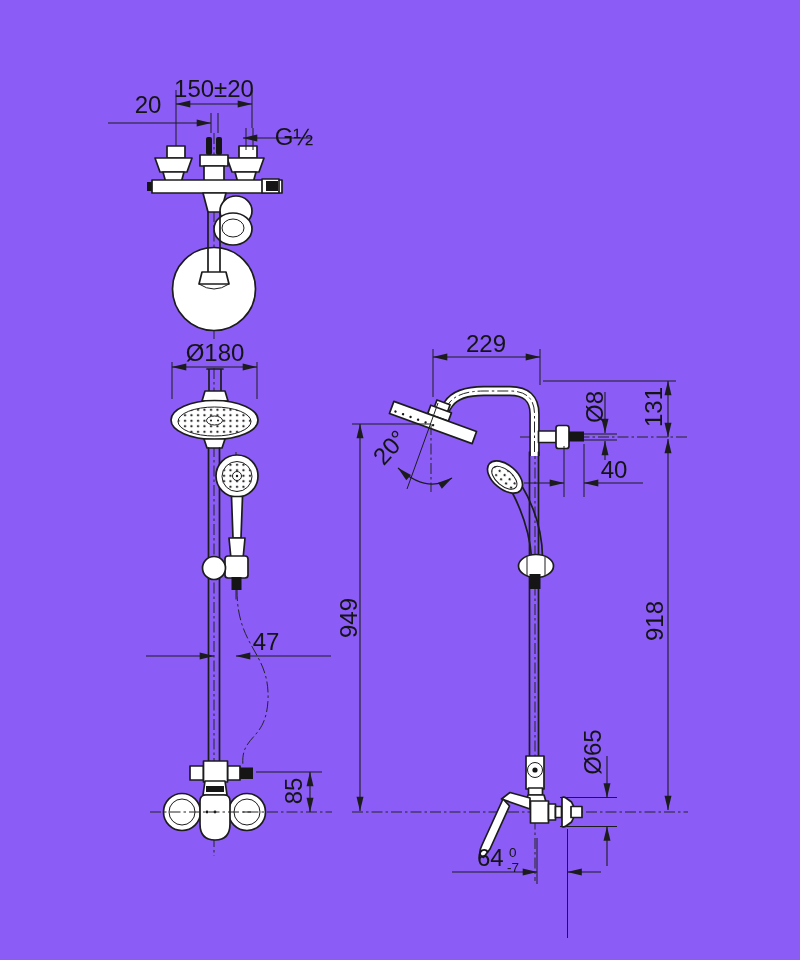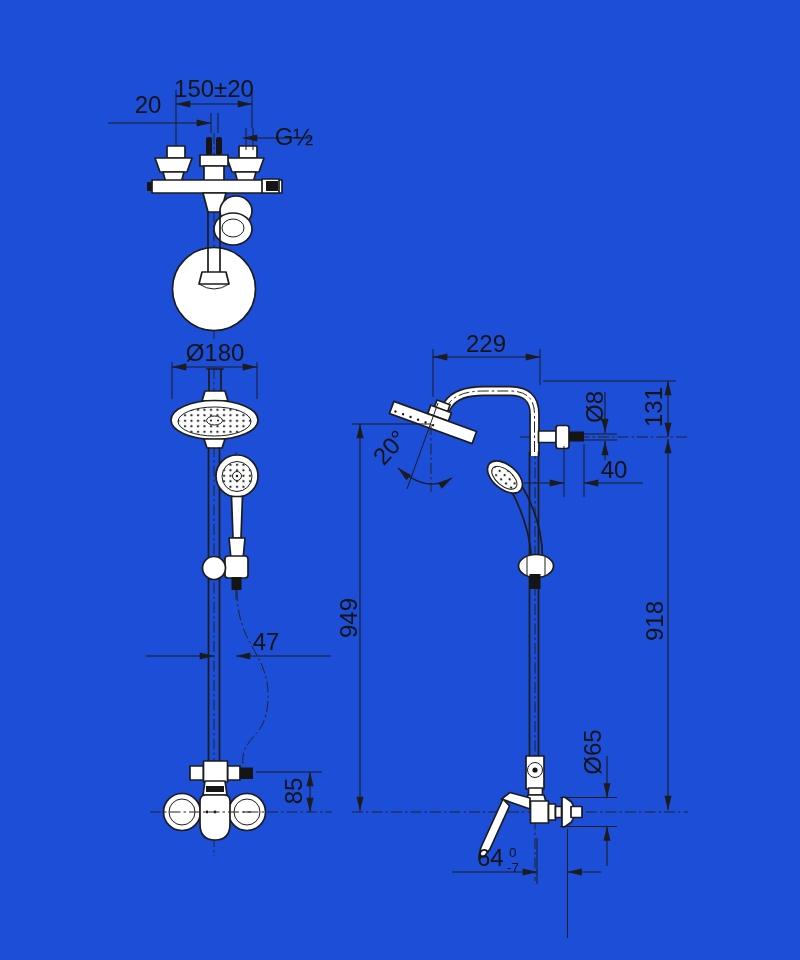--- a/index.html
+++ b/index.html
@@ -1,16 +1,16 @@
 <!DOCTYPE html>
 <html><head>
 <meta charset="utf-8">
 <style>
   html,body{margin:0;padding:0;background:#fff;}
-  .sheet{width:800px;height:960px;background:#1d4ed8;position:relative;overflow:hidden;}
+  .sheet{width:800px;height:960px;background:#8b5cf6;position:relative;overflow:hidden;}
   svg{display:block;}
   text{font-family:"Liberation Sans","DejaVu Sans",sans-serif;fill:#141414;}
   .t24{font-size:24px;}
   .t13{font-size:13.5px;}
   .ol{fill:#ffffff;stroke:#1c1c1c;stroke-width:1.7;stroke-linejoin:round;}
   .nf{fill:none;stroke:#1c1c1c;stroke-width:1.7;stroke-linejoin:round;stroke-linecap:round;}
   .tn{fill:none;stroke:#1c1c1c;stroke-width:1;}
   .cl{fill:none;stroke:#242424;stroke-width:1;stroke-dasharray:11 3 2.5 3;}
   .dm{fill:none;stroke:#1c1c1c;stroke-width:1.1;}
   .bk{fill:#151515;stroke:none;}

